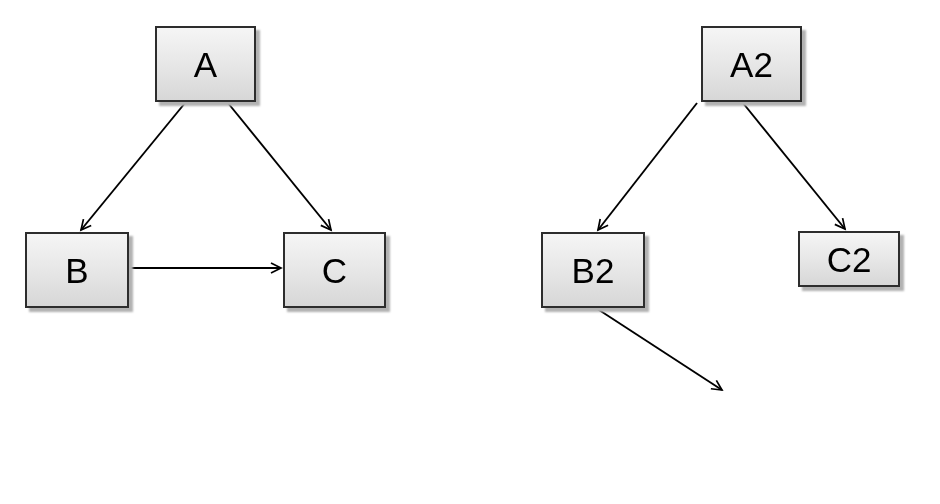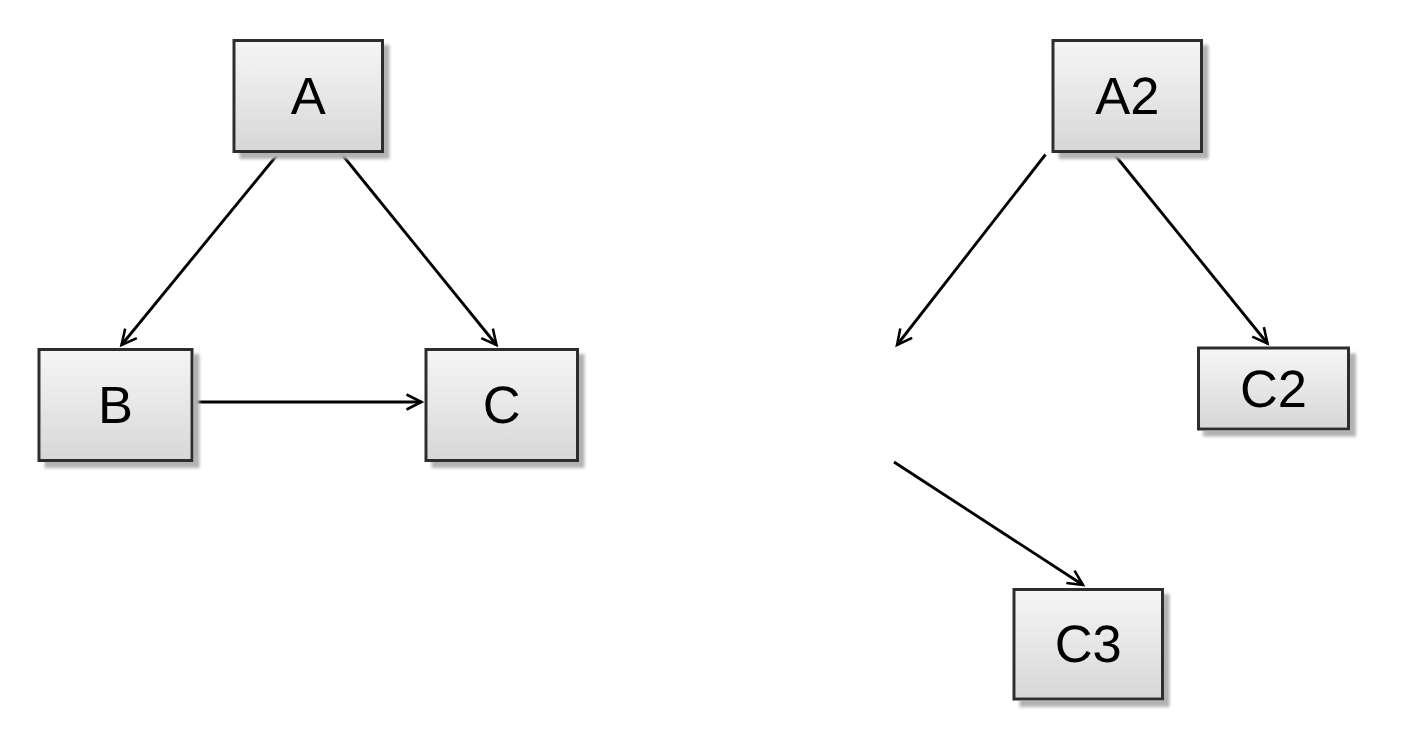--- a/index.html
+++ b/index.html
@@ -80,20 +80,20 @@
   <div class="node node-b">
     <span class="node-label">B</span>
   </div>
   <div class="node node-c">
     <span class="node-label">C</span>
   </div>
 
   <div class="node node-a2">
     <span class="node-label">A2</span>
   </div>
+  <div class="node node-b2">
+    <span class="node-label">B2</span>
+  </div>
   <div class="node node-c2">
     <span class="node-label">C2</span>
-  </div>
-  <div class="node node-c3">
-    <span class="node-label">C3</span>
   </div>
 
 </div>
 
 </body></html>

